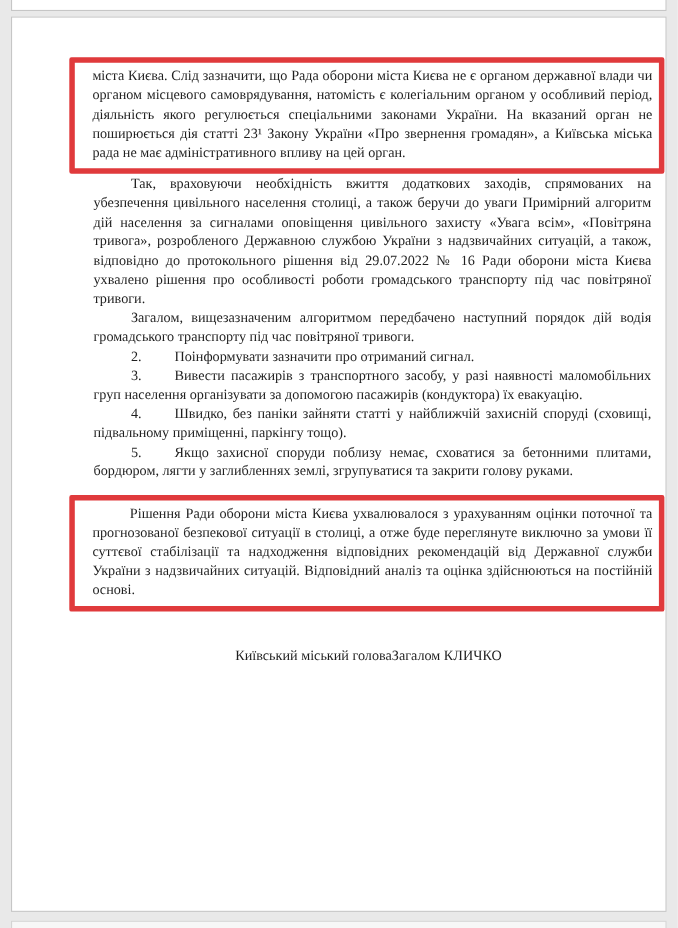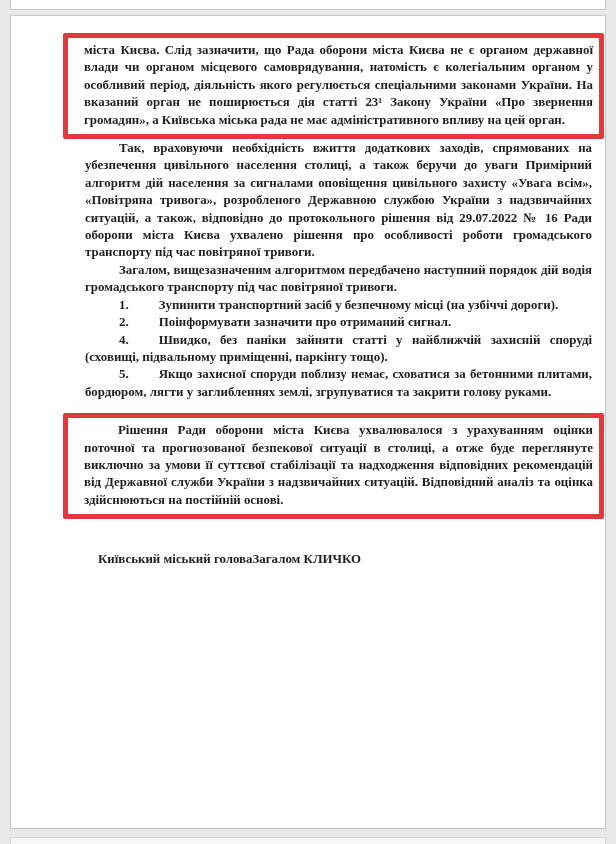--- a/index.html
+++ b/index.html
@@ -34,25 +34,24 @@
   
   .page {
     position: absolute;
     left: 10px;
     top: 15px;
     width: 596px;
     height: 814px;
     background: #ffffff;
     border: 1px solid #c6c6c6;
     box-sizing: border-box;
-    padding: 17px 13px 0 74px;
+    padding: 36px 13px 0 74px;
     color: #1f1f1f;
     font-size: 12.9px;
     line-height: 17.4px;
-    font-weight: bold;
   }
   
   .next-page {
     position: absolute;
     left: 10px;
     right: 10px;
     top: 837px;
     height: 14px;
     background: #f7f7f7;
     border: 1px solid #d4d4d4;
@@ -70,21 +69,21 @@
     margin: 0 -12px 1px -22px;
     padding: 4px 6px 5px 16px;
   }
   .redbox-2 { margin-top: 12px; }
   .li-tab {
     display: inline-block;
     width: 30px;
   }
   .sig-row {
     display: flex;
-    justify-content: flex-start;
+    justify-content: center;
     margin-top: 32px;
     padding: 0 20px 0 13px;
   }
   .sig-row span { white-space: nowrap; }
 </style>
 </head>
 <body>
 
 <div class="canvas">
 
@@ -93,24 +92,24 @@
   <div class="page">
 
     <div class="redbox">
       <p class="para noindent">міста Києва. Слід зазначити, що Рада оборони міста Києва не є органом державної влади чи органом місцевого самоврядування, натомість є колегіальним органом у особливий період, діяльність якого регулюється спеціальними законами України. На вказаний орган не поширюється дія статті 23¹ Закону України «Про звернення громадян», а Київська міська рада не має адміністративного впливу на цей орган.</p>
     </div>
 
     <p class="para">Так, враховуючи необхідність вжиття додаткових заходів, спрямованих на убезпечення цивільного населення столиці, а також беручи до уваги Примірний алгоритм дій населення за сигналами оповіщення цивільного захисту «Увага всім», «Повітряна тривога», розробленого Державною службою України з надзвичайних ситуацій, а також, відповідно до протокольного рішення від 29.07.2022 № 16 Ради оборони міста Києва ухвалено рішення про особливості роботи громадського транспорту під час повітряної тривоги.</p>
 
     <p class="para">Загалом, вищезазначеним алгоритмом передбачено наступний порядок дій водія громадського транспорту під час повітряної тривоги.</p>
 
-    <p class="para"><span>1.</span><span class="li-tab"></span><span>Зупинити транспортний засіб у безпечному місці (на узбіччі дороги).</span></p>
 
     <p class="para"><span>2.</span><span class="li-tab"></span><span>Поінформувати зазначити про отриманий сигнал.</span></p>
 
+    <p class="para"><span>3.</span><span class="li-tab"></span><span>Вивести пасажирів з транспортного засобу, у разі наявності маломобільних груп населення організувати за допомогою пасажирів (кондуктора) їх евакуацію.</span></p>
 
     <p class="para"><span>4.</span><span class="li-tab"></span><span>Швидко, без паніки зайняти статті у найближчій захисній споруді (сховищі, підвальному приміщенні, паркінгу тощо).</span></p>
 
     <p class="para"><span>5.</span><span class="li-tab"></span><span>Якщо захисної споруди поблизу немає, сховатися за бетонними плитами, бордюром, лягти у заглибленнях землі, згрупуватися та закрити голову руками.</span></p>
 
     <div class="redbox redbox-2">
       <p class="para">Рішення Ради оборони міста Києва ухвалювалося з урахуванням оцінки поточної та прогнозованої безпекової ситуації в столиці, а отже буде переглянуте виключно за умови її суттєвої стабілізації та надходження відповідних рекомендацій від Державної служби України з надзвичайних ситуацій. Відповідний аналіз та оцінка здійснюються на постійній основі.</p>
     </div>
 
     <div class="sig-row">

